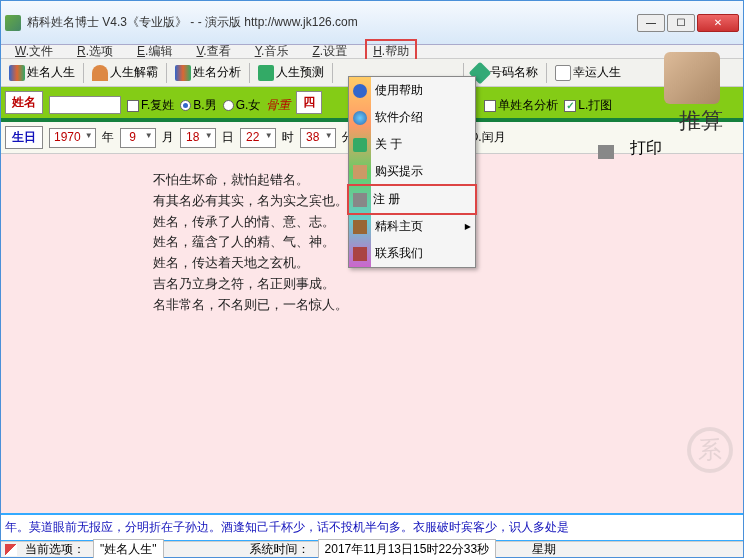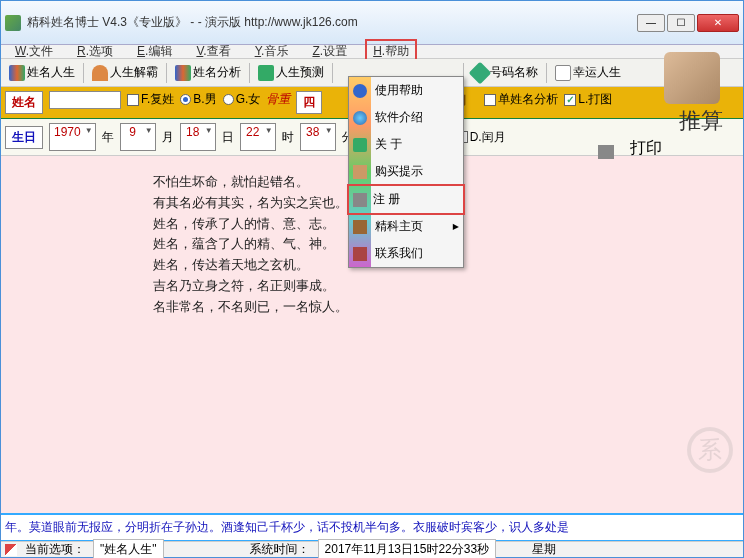--- a/index.html
+++ b/index.html
@@ -25,36 +25,36 @@
     .toolbar { background: #f2f2ee; height: 28px; display: flex; align-items: center; padding: 0 4px; gap: 2px; border-bottom: 1px solid #ccc; }
     .tb-sep { width: 1px; height: 20px; background: #bbb; margin: 0 2px; }
     .tb-btn { display: flex; align-items: center; gap: 2px; padding: 2px 4px; cursor: default; }
     .tb-icon { width: 16px; height: 16px; border-radius: 2px; }
     .tb-icon.books { background: linear-gradient(90deg, #36c, #d63, #3a6); }
     .tb-icon.person { background: #d84; border-radius: 50% 50% 0 0; }
     .tb-icon.green { background: #3a6; }
     .tb-icon.tag { background: #3a7; transform: rotate(45deg); }
     .tb-icon.white { background: #fff; border: 1px solid #888; }
     
-    .input-row { background: #eab308; padding: 4px; display: flex; align-items: flex-start; gap: 6px; border-bottom: 1px solid #15803d; }
+    .input-row { background: #84cc16; padding: 4px; display: flex; align-items: flex-end; gap: 6px; border-bottom: 4px solid #15803d; }
     .input-row2 { background: #f8f8f0; padding: 4px; display: flex; align-items: center; gap: 6px; border-bottom: 1px solid #ccc; }
     .label-box { background: #fff; border: 1px solid #888; padding: 2px 6px; color: #b00; font-weight: bold; }
     .label-box.blue-text { color: #11b; }
     .text-input { border: 1px solid #888; background: #fff; padding: 2px; width: 60px; height: 18px; }
     .radio-item { display: flex; align-items: center; gap: 2px; }
     .radio-circle { width: 11px; height: 11px; border: 1px solid #666; border-radius: 50%; background: #fff; display: flex; align-items: center; justify-content: center; }
     .radio-circle.checked::after { content: ''; width: 5px; height: 5px; background: #36c; border-radius: 50%; }
     .checkbox { width: 12px; height: 12px; border: 1px solid #666; background: #fff; display: flex; align-items: center; justify-content: center; }
     .checkbox.checked::after { content: '✓'; color: #3a6; font-size: 10px; font-weight: bold; }
-    .select-box { border: 1px solid #888; background: #fff; padding: 1px 14px 1px 4px; position: relative; height: 28px; min-width: 36px; color: #b00; text-align: center; }
+    .select-box { border: 1px solid #888; background: #fff; padding: 1px 14px 1px 4px; position: relative; height: 20px; min-width: 36px; color: #b00; text-align: center; }
     .select-box::after { content: '▼'; position: absolute; right: 2px; top: 2px; font-size: 8px; color: #555; }
     .bgzhong-label { color: #b00; font-style: italic; }
     .brown-text { color: #850; font-size: 14px; font-weight: bold; }
     
-    .dropdown-menu { position: absolute; top: 76px; left: 348px; background: #f5f5f5; border: 1px solid #888; box-shadow: 2px 2px 4px rgba(0,0,0,0.3); width: 116px; z-index: 100; }
+    .dropdown-menu { position: absolute; top: 76px; left: 348px; background: #f5f5f5; border: 1px solid #888; box-shadow: 2px 2px 4px rgba(0,0,0,0.3); width: 128px; z-index: 100; }
     .dropdown-strip { position: absolute; left: 0; top: 0; bottom: 0; width: 22px; background: linear-gradient(to bottom, #fc6, #f96, #6c6, #6cc, #c6c); }
     .dd-item { display: flex; align-items: center; gap: 6px; padding: 5px 4px 5px 26px; position: relative; }
     .dd-item.sep-after { border-bottom: 1px solid #ccc; }
     .dd-item.highlighted { border: 2px solid #d44; margin: -2px; padding: 5px 2px 5px 24px; }
     .dd-icon { width: 14px; height: 14px; position: absolute; left: 4px; }
     .dd-icon.help { background: #36c; border-radius: 50%; }
     .dd-icon.about { background: #3a6; border-radius: 2px; }
     .dd-icon.globe { background: radial-gradient(#6cf, #36a); border-radius: 50%; }
     .dd-icon.cart { background: #c96; }
     .dd-icon.printer { background: #888; }

